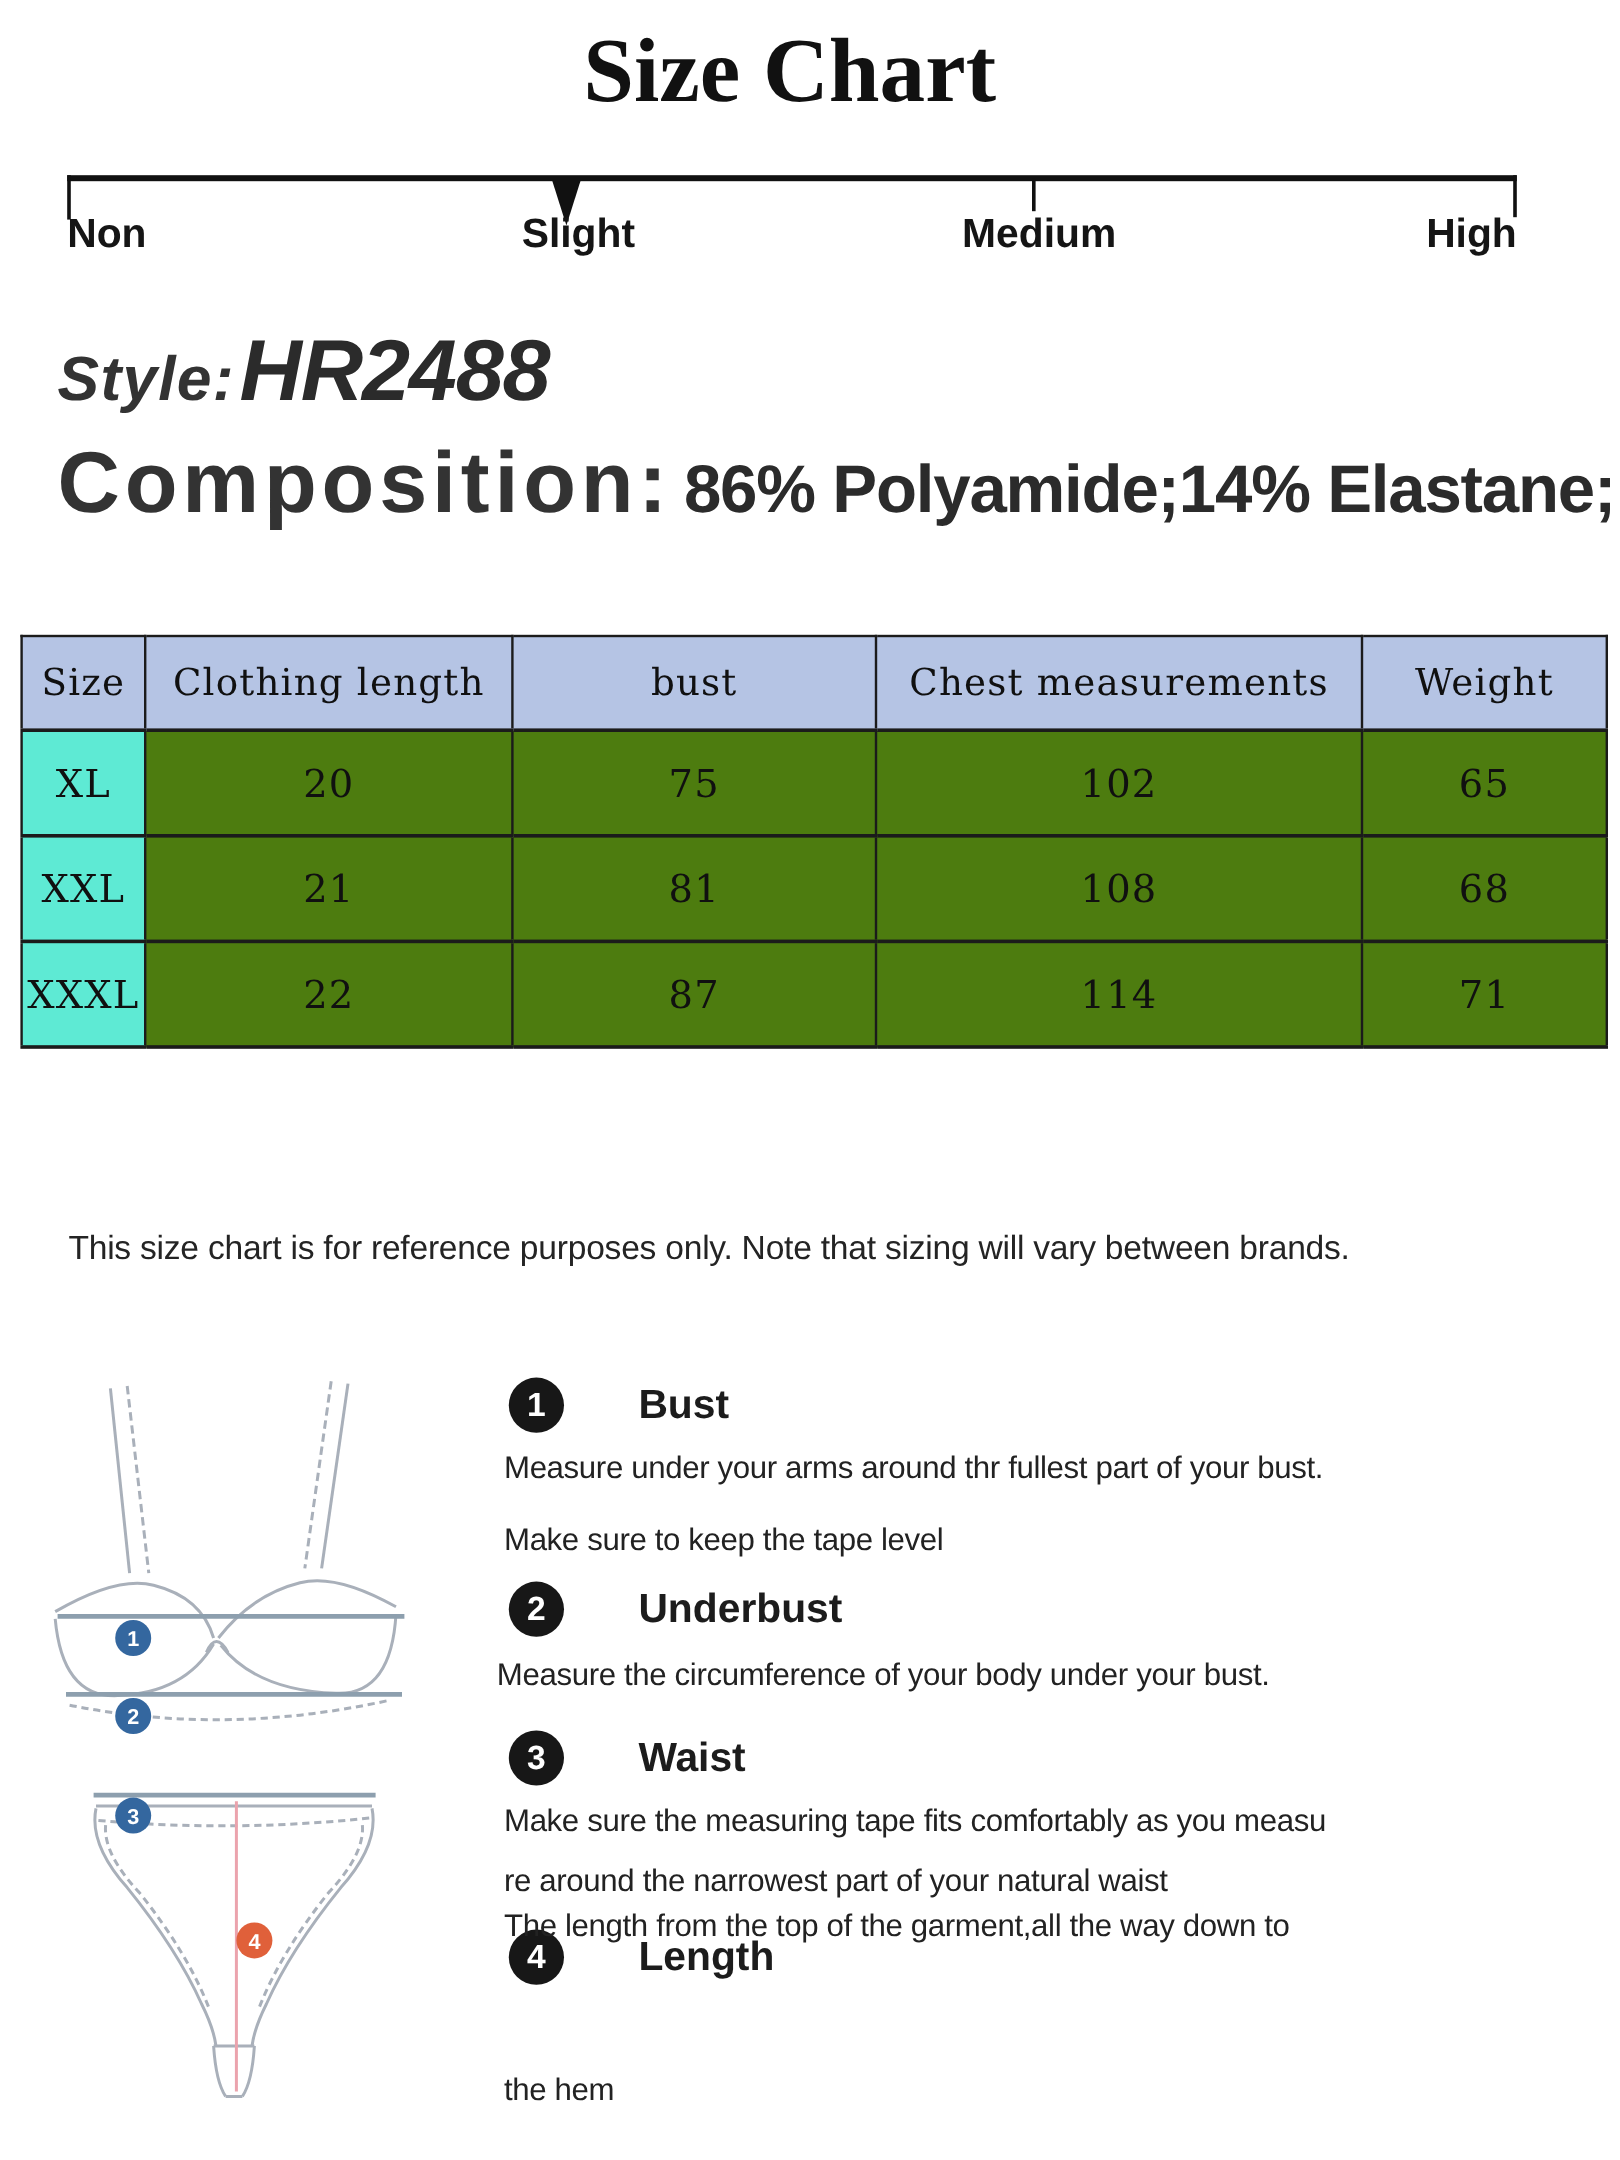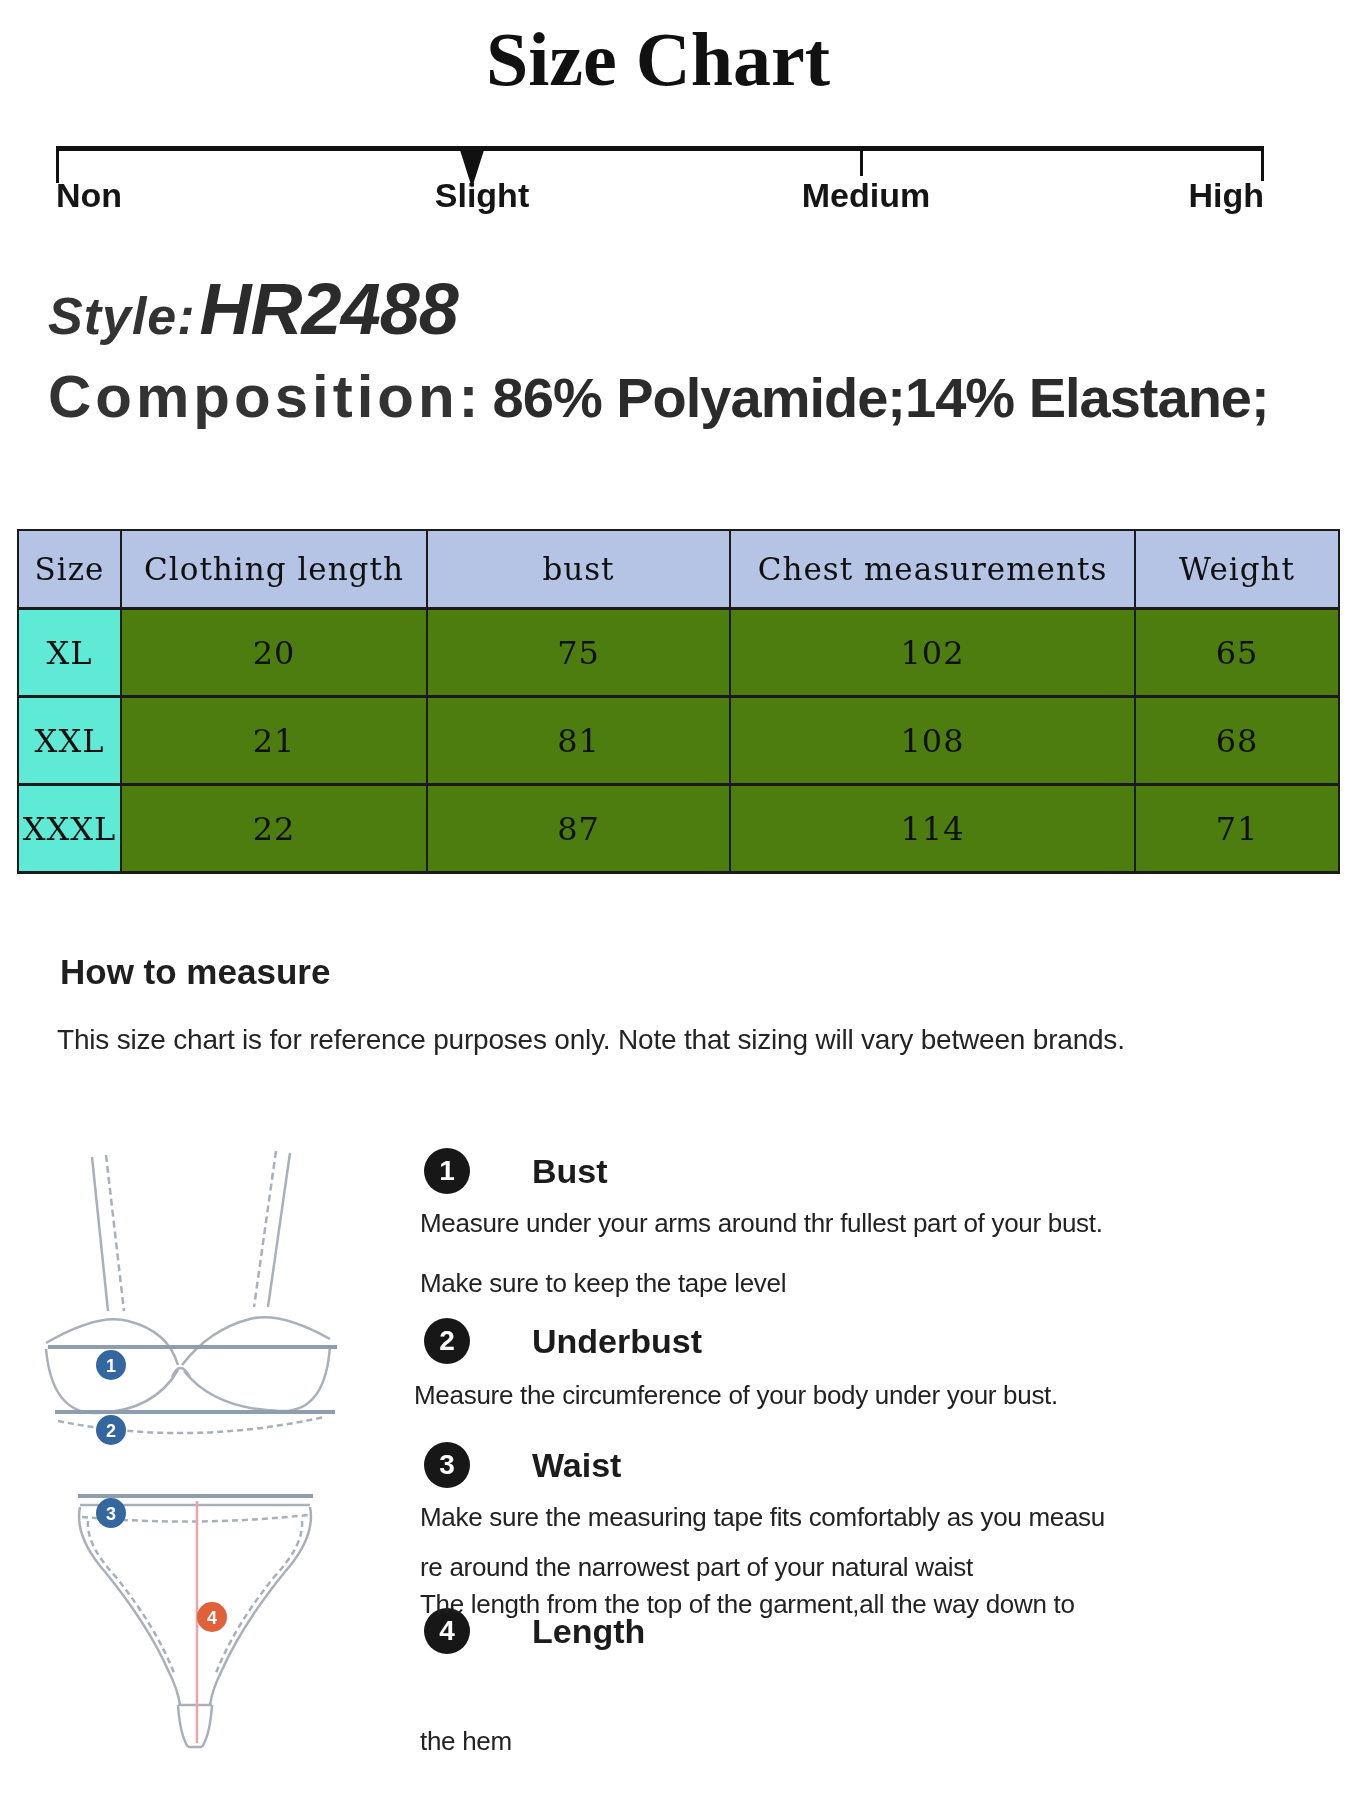--- a/index.html
+++ b/index.html
@@ -54,21 +54,21 @@
     <div class="abs scale-label" style="left:780px;width:172px;text-align:center;">Medium</div>
     <div class="abs scale-label" style="left:1152px;width:112px;text-align:right;">High</div>
   </div>
 
   <div class="abs kvline" style="left:48px;top:268px;font-style:italic;">
     <span class="kv-label" style="font-size:52px;letter-spacing:1px;">Style:</span>
     <span class="kv-value" style="font-size:72px;letter-spacing:-1px;margin-left:4px;">HR2488</span>
   </div>
 
   <div class="abs kvline" style="left:48px;top:362px;">
-    <span class="kv-label" style="font-size:60px;letter-spacing:4px;">Composition:</span>
+    <span class="kv-label" style="font-size:72px;letter-spacing:4px;">Composition:</span>
     <span class="kv-value" style="font-size:56px;letter-spacing:-1px;margin-left:10px;">86% Polyamide;14% Elastane;</span>
   </div>
 
   <table class="size abs" style="left:17px;top:529px;">
     <colgroup>
         <col style="width:103px">
         <col style="width:306px">
         <col style="width:303px">
         <col style="width:405px">
         <col style="width:204px">
@@ -98,21 +98,20 @@
     <tr>
       <td class="sizecol">XXXL</td>
       <td>22</td>
       <td>87</td>
       <td>114</td>
       <td>71</td>
     </tr>
   </tbody>
     </table>
 
-  <div class="abs h2m-head" style="left:60px;top:952px;">How to measure</div>
   <div class="abs note" style="left:57px;top:1024px;">This size chart is for reference purposes only. Note that sizing will vary between brands.</div>
 
   <svg class="abs" style="left:28px;top:1125px;" width="320" height="650" viewBox="0 0 320 650">
     <g stroke="#a9b0ba" stroke-width="2.5" fill="none">
 
       <path d="M64,32 L80,186"></path>
       <path d="M78,30 L96,186" stroke-dasharray="7 4"></path>
       <path d="M262,28 L240,182"></path>
       <path d="M248,26 L226,182" stroke-dasharray="7 4"></path>
 

